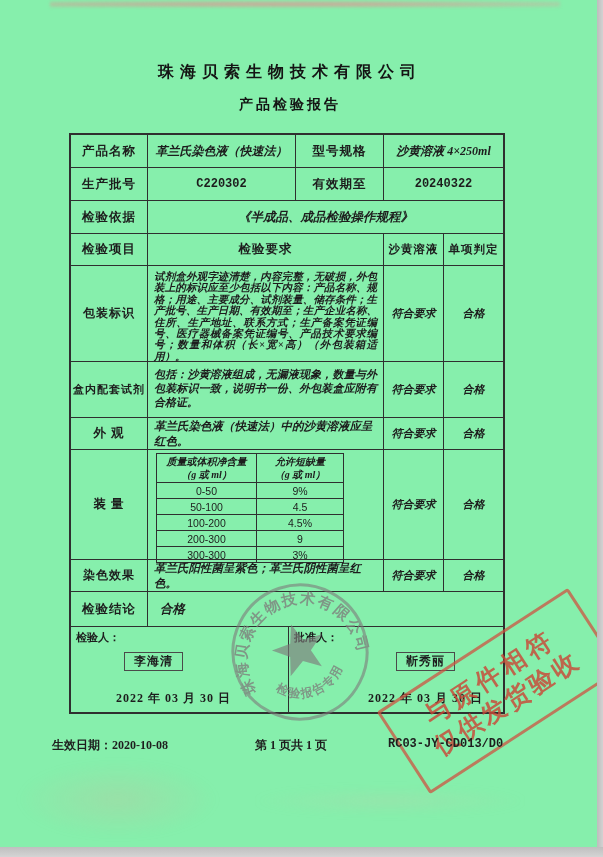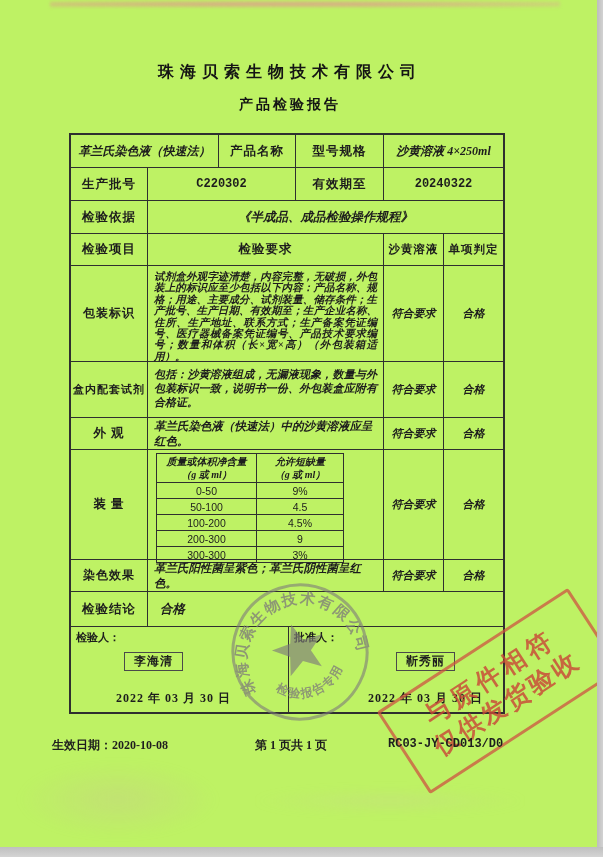--- a/index.html
+++ b/index.html
@@ -4,21 +4,21 @@
 <style>
   html,body{margin:0;padding:0;}
   body{
     width:603px;height:857px;position:relative;overflow:hidden;
     background:#c9c9c9;
     font-family:"Liberation Serif","DejaVu Serif",serif;
     color:#1e1e1e;
   }
   .page{
     position:absolute;left:0;top:0;width:597px;height:847px;
-    background:#bef264;overflow:hidden;
+    background:#86efac;overflow:hidden;
   }
   .edge-right{position:absolute;right:0;top:0;width:6px;height:857px;background:linear-gradient(to right,#bdbdbd,#d2d2d2);}
   .edge-bottom{position:absolute;left:0;bottom:0;width:603px;height:10px;background:linear-gradient(to bottom,#bfbfbf,#d4d4d4);}
   .smudge-top{position:absolute;left:50px;top:0;width:510px;height:9px;
     background:radial-gradient(ellipse at 10% 50%, rgba(225,140,140,.45), transparent 60%),
                radial-gradient(ellipse at 35% 40%, rgba(225,150,150,.40), transparent 55%),
                radial-gradient(ellipse at 60% 50%, rgba(225,140,140,.45), transparent 60%),
                radial-gradient(ellipse at 85% 45%, rgba(230,160,160,.35), transparent 60%);
     filter:blur(1.5px);}
   .smudge-bl{position:absolute;left:18px;top:762px;width:200px;height:75px;border-radius:50%;
@@ -108,22 +108,22 @@
   <div class="smudge-top"></div>
   <div class="smudge-bl"></div>
   <div class="smudge-bc"></div>
 
   <div class="title">珠海贝索生物技术有限公司</div>
   <div class="subtitle">产品检验报告</div>
 
   <div class="tbl">
 
     <div class="row" style="height:33px">
+      <div class="cell lab w-item">产品名称</div>
       <div class="cell w-v1 basis" style="font-size:12px">革兰氏染色液（快速法）</div>
-      <div class="cell lab w-item">产品名称</div>
       <div class="cell lab w-l2">型号规格</div>
       <div class="cell w-v2 basis" style="font-size:12px">沙黄溶液  4×250ml</div>
     </div>
 
     <div class="row" style="height:33px">
       <div class="cell lab w-item">生产批号</div>
       <div class="cell w-v1 mono">C220302</div>
       <div class="cell lab w-l2">有效期至</div>
       <div class="cell w-v2 mono">20240322</div>
     </div>

